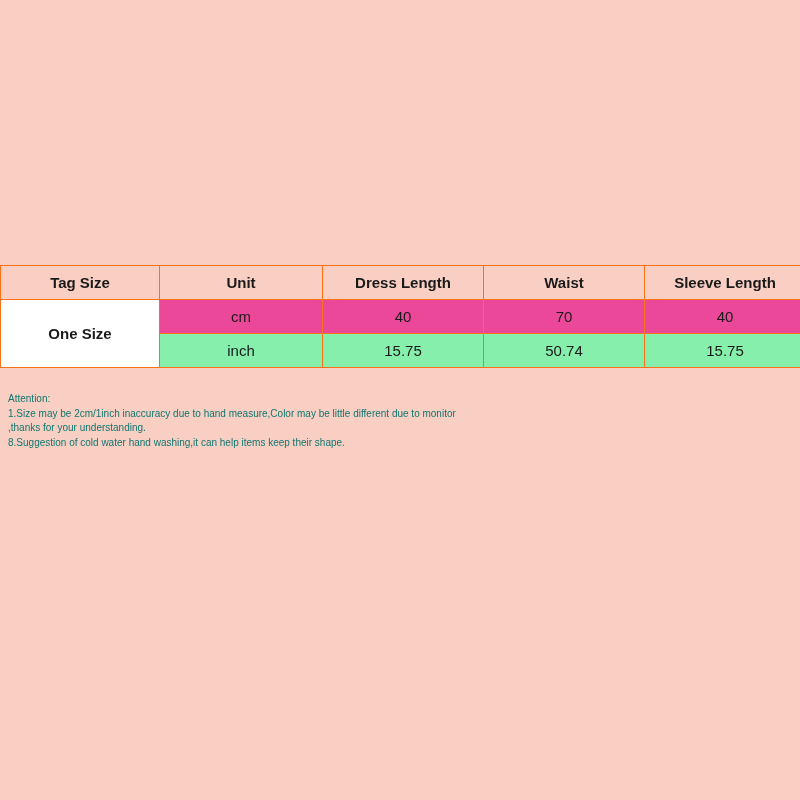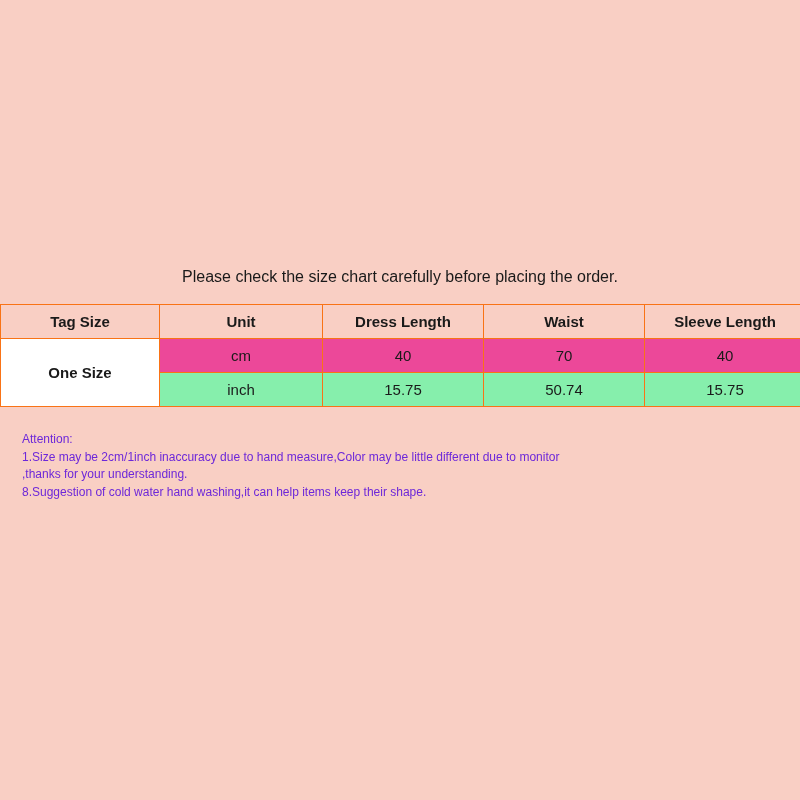--- a/index.html
+++ b/index.html
@@ -74,40 +74,39 @@
     font-size: 16px;
   }
   th.col-tag { width: 158px; }
   th.col-unit { width: 162px; }
   th.col-a { width: 160px; }
   th.col-b { width: 160px; }
   th.col-c { width: 160px; }
 
   
   .attention {
-    padding: 24px 0 0 22px;
-    font-size: 12px;
-    color: #6d28d9;
+    padding: 24px 0 0 8px;
+    font-size: 10px;
+    color: #0f766e;
     line-height: 1.46;
   }
   .attention .line {
     white-space: pre;
   }
   .chart-bottom-spacer {
     height: 22px;
   }
 </style>
 </head>
 <body>
 
 <div class="page">
   <div class="chart-block">
 
     <div class="heading-area">
-      <div class="subtitle">Please check the size chart carefully before placing the order.</div>
     </div>
 
     <table class="size-table">
       <thead>
         <tr>
           <th class="col-tag">Tag Size</th>
           <th class="col-unit">Unit</th>
           <th class="col-a">Dress Length</th>
           <th class="col-b">Waist</th>
           <th class="col-c">Sleeve Length</th>

